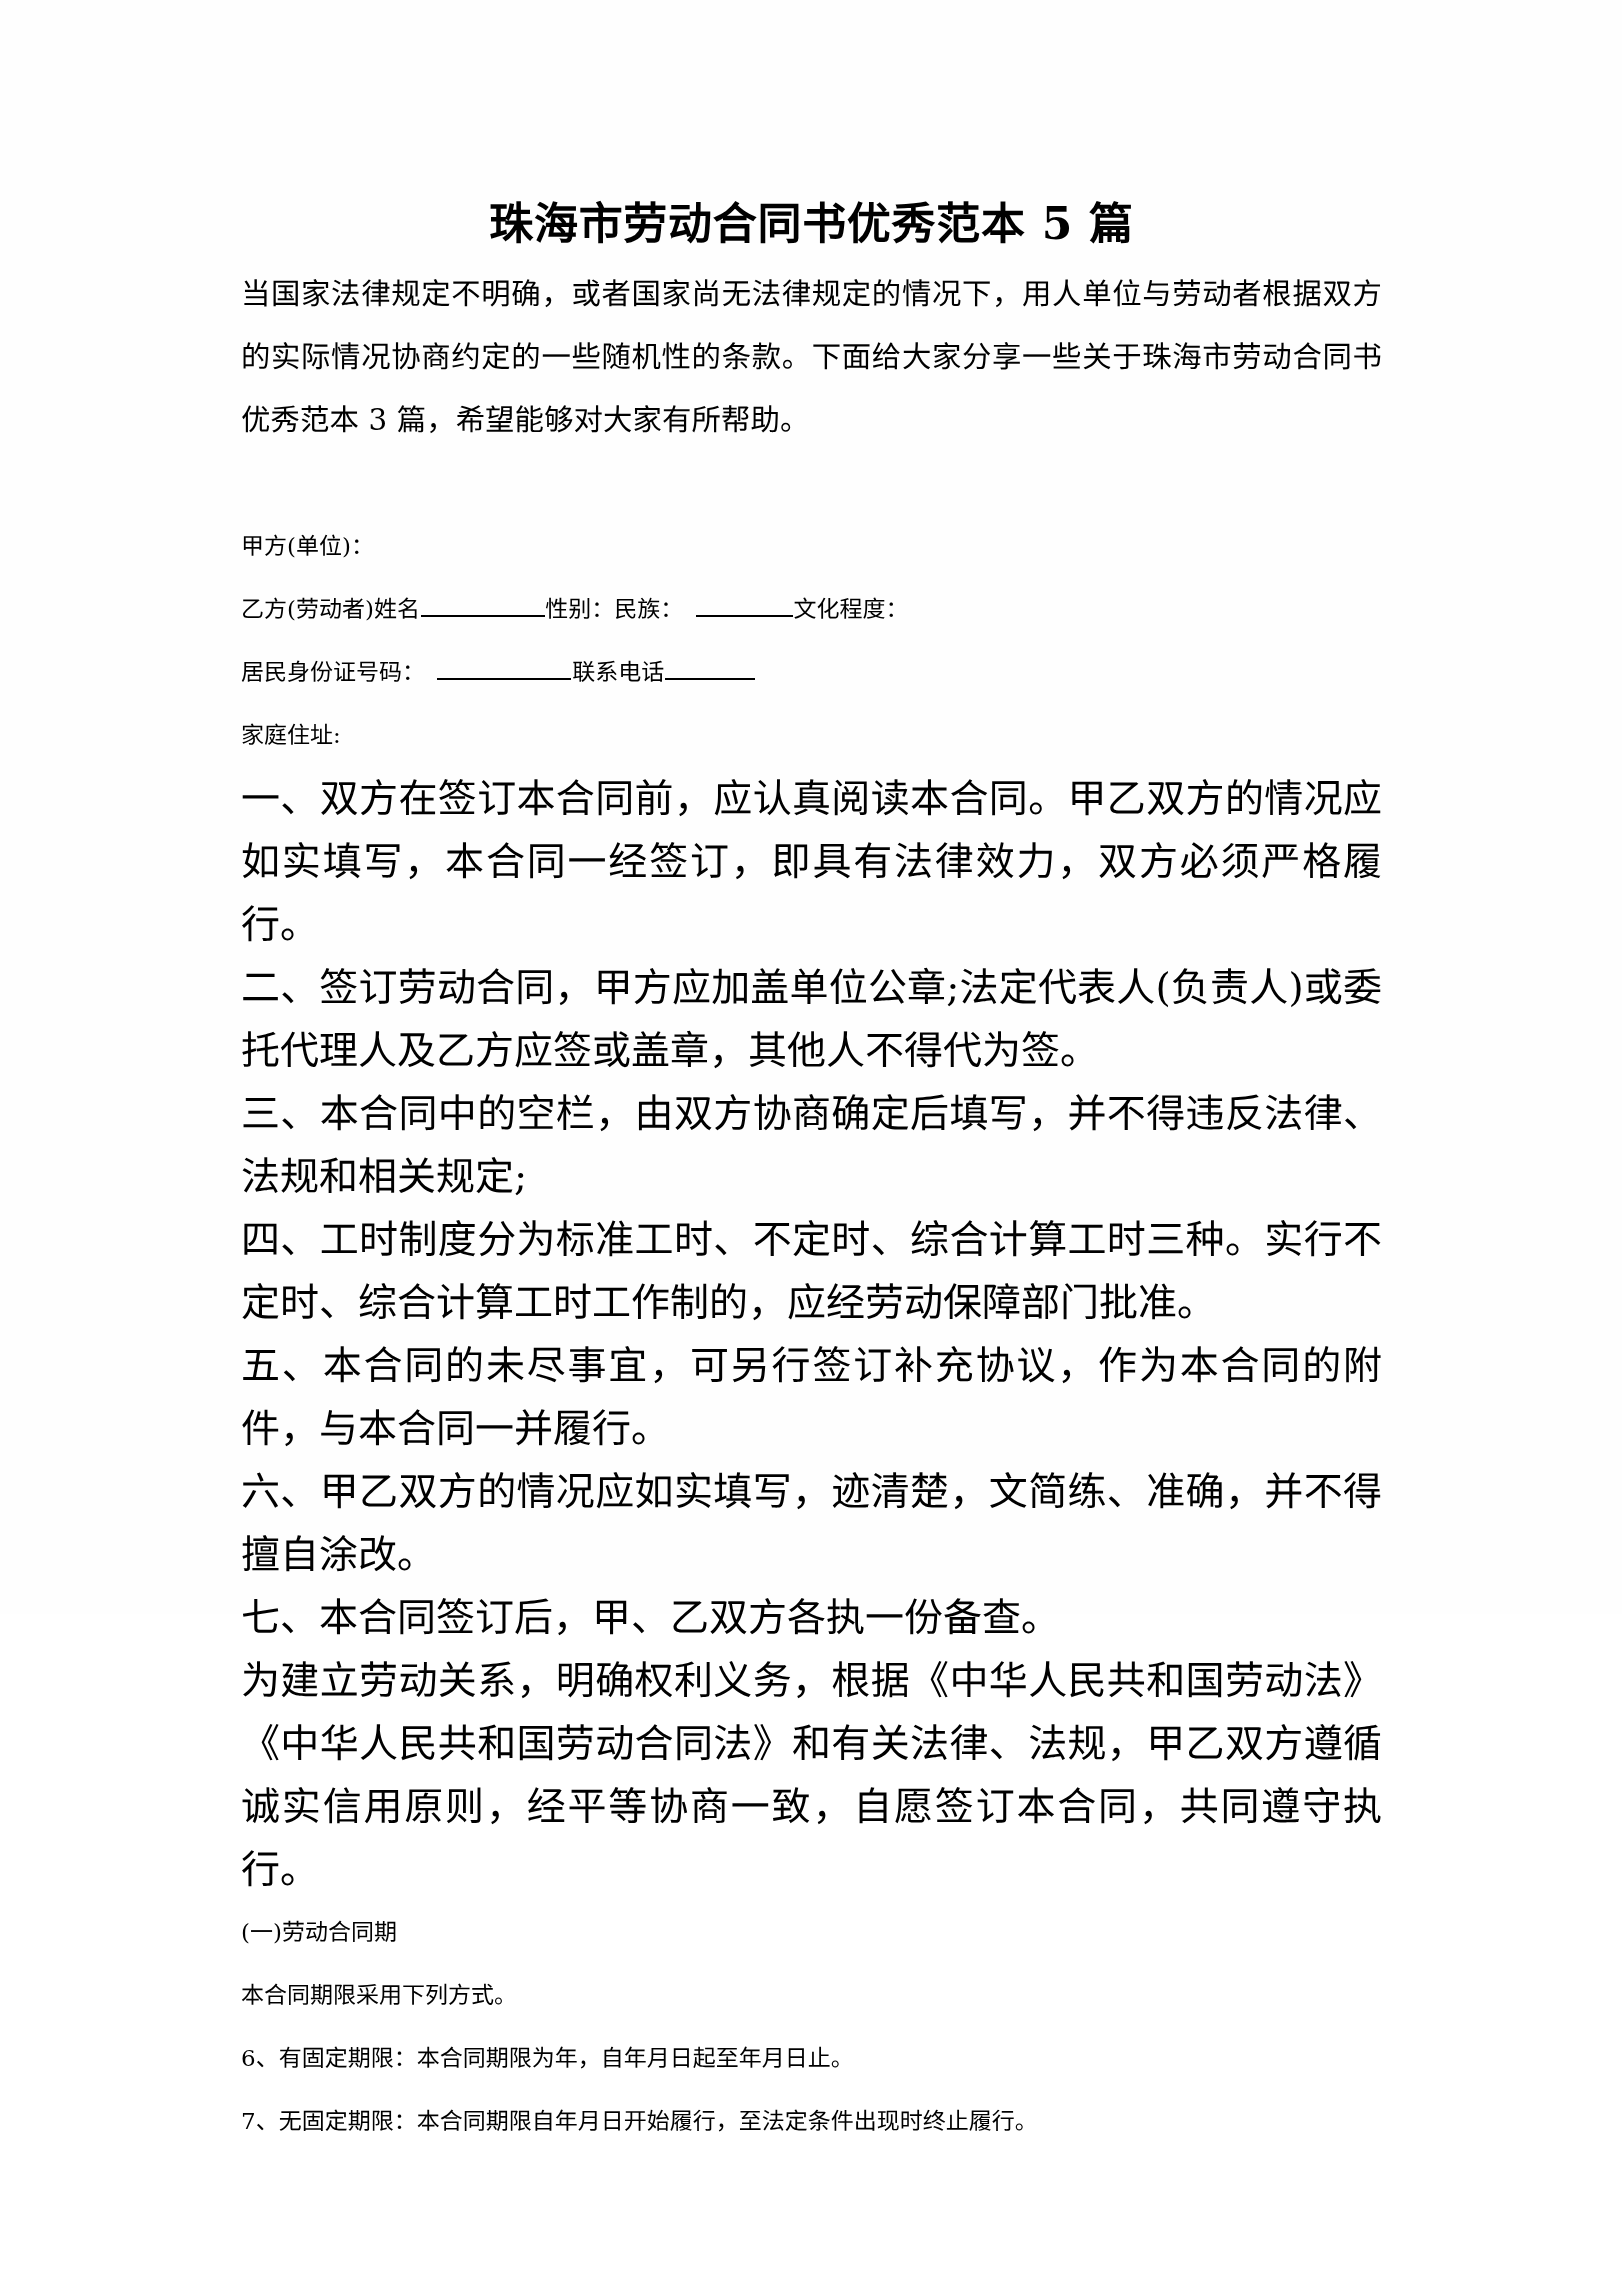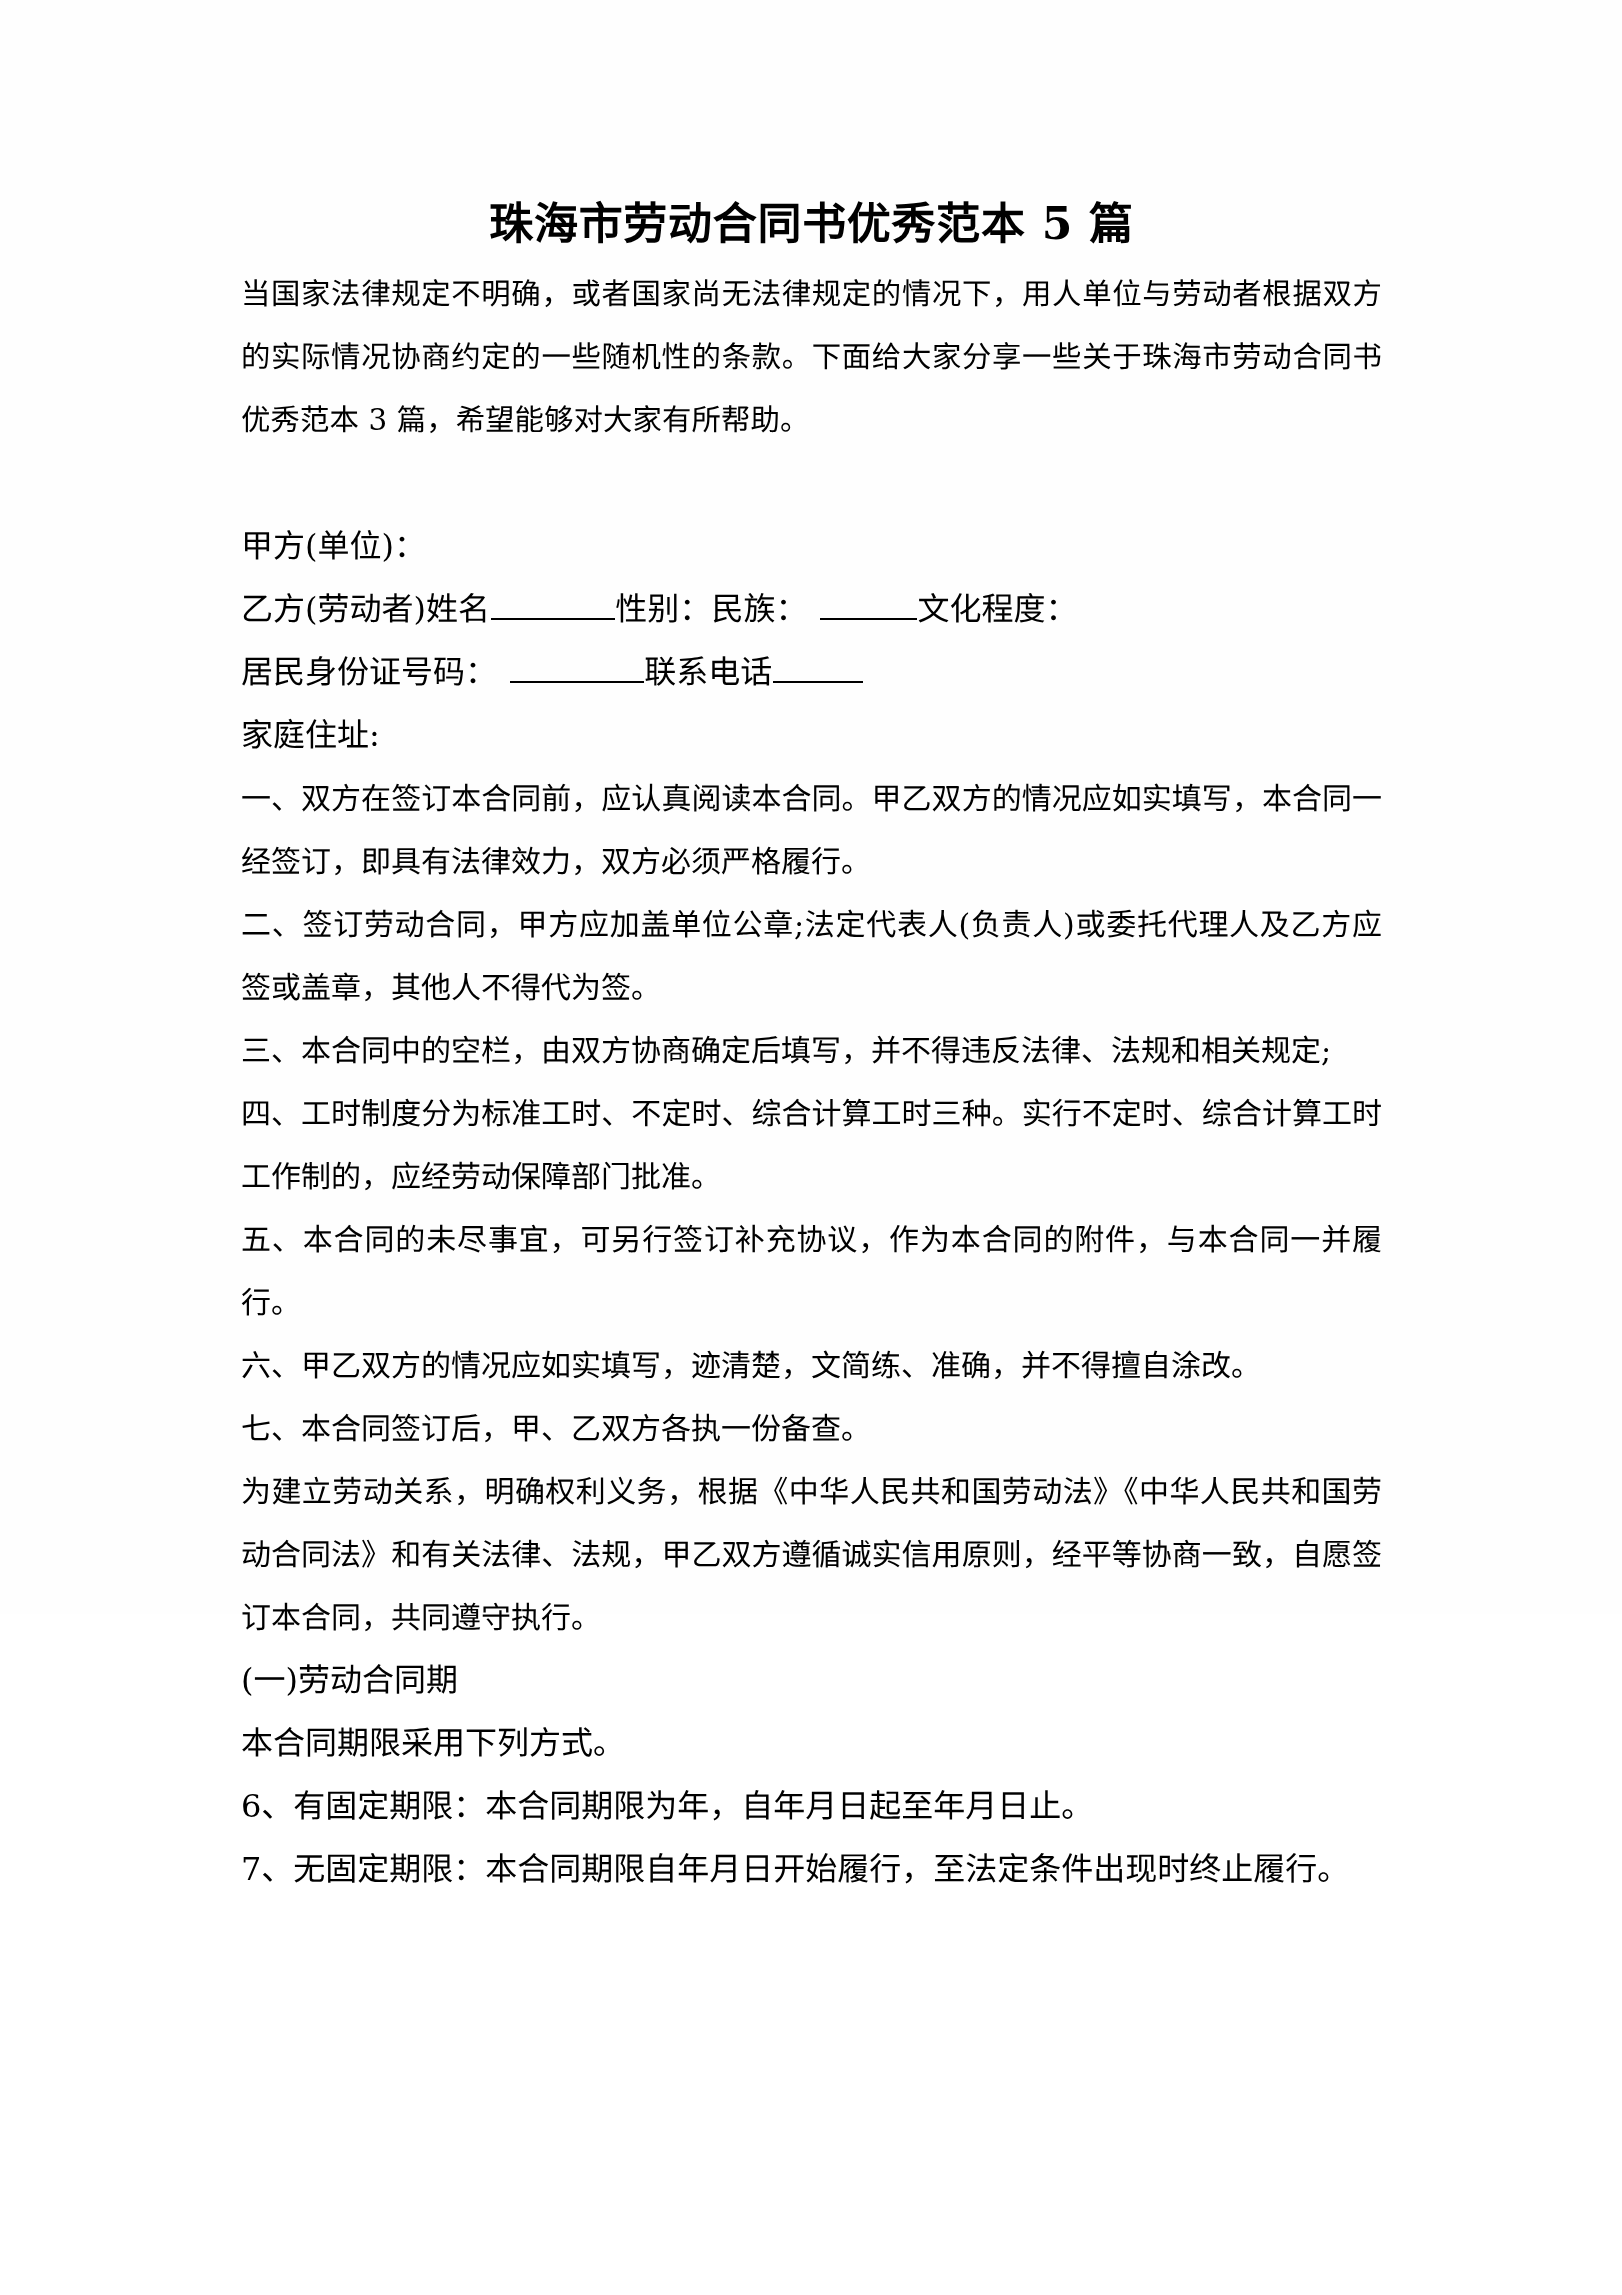--- a/index.html
+++ b/index.html
@@ -50,42 +50,42 @@
     text-align: justify;
     text-justify: inter-ideograph;
     margin-bottom: 0;
   }
 
   .spacer-block {
     height: 63px;
   }
 
   .line {
-    font-size: 32px;
+    font-size: 23px;
     line-height: 63px;
     white-space: nowrap;
   }
 
   
   .blank {
     display: inline-block;
     border-bottom: 2px solid #000;
     vertical-align: baseline;
     height: 29px;
     margin: 0 0.7px;
   }
   .blank.w-name   { width: 124px; }
   .blank.w-nation { width: 97px; }
   .blank.w-id     { width: 134px; }
   .blank.w-phone  { width: 90px; }
 
   .gap-sm { display: inline-block; width: 11.8px; }
 
   .clause {
-    font-size: 30px;
+    font-size: 39px;
     line-height: 63px;
     text-align: justify;
     text-justify: inter-ideograph;
     word-break: break-all;
     margin: 0;
   }
 </style>
 </head>
 <body>
 

